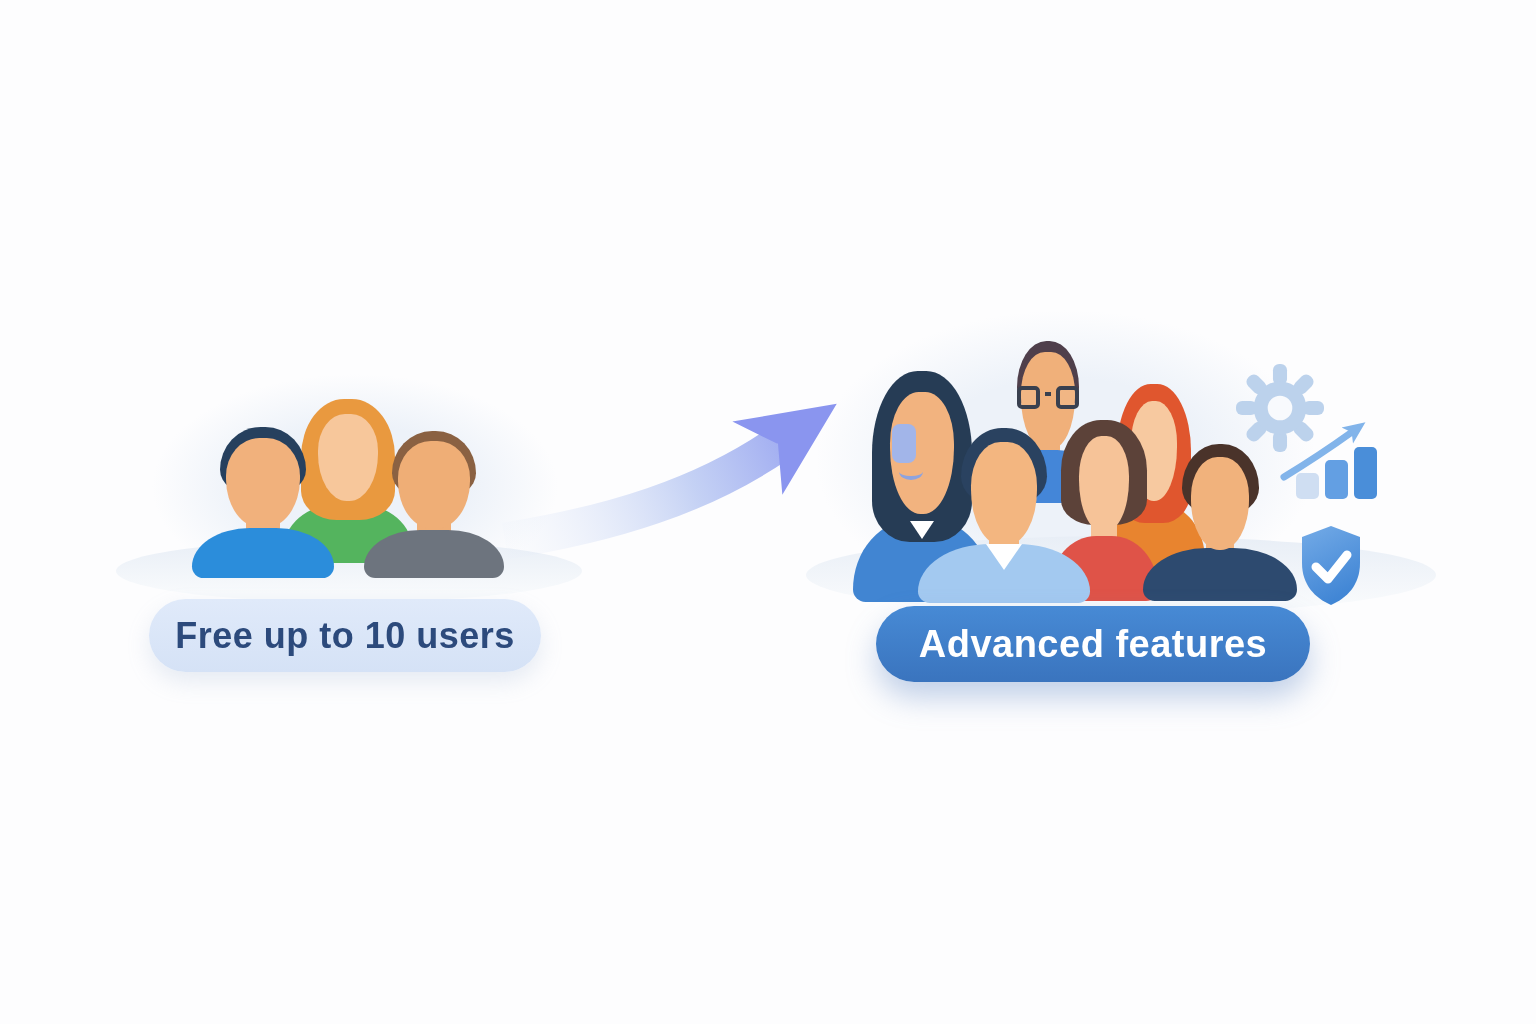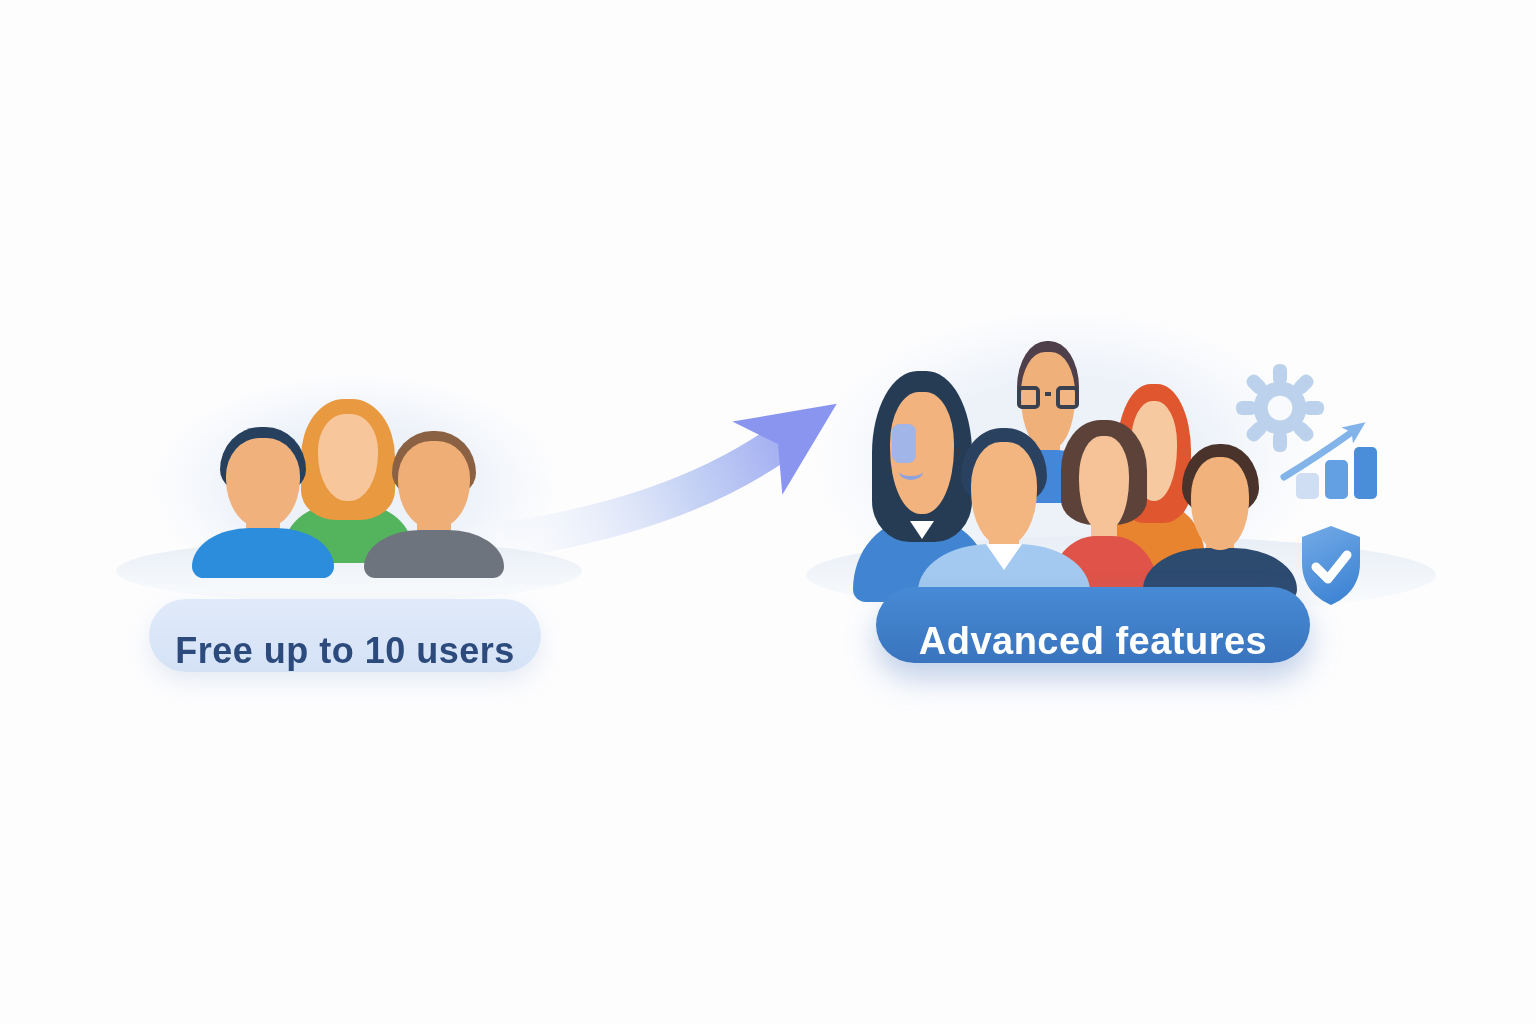--- a/index.html
+++ b/index.html
@@ -66,21 +66,21 @@
 
   .glasses { position:absolute; left:20%; right:20%; top:30%; height:16px; display:flex; justify-content:center; align-items:center; gap:5px; z-index:6; }
   .glasses .lens { width:21px; height:15px; border:4px solid #39404f; border-radius:5px; background:rgba(255,255,255,0.08); }
   .glasses .bridge { width:7px; height:4px; background:#39404f; margin-top:-8px; }
 
   .headset-muff { position:absolute; left:28%; top:23%; width:18%; height:17%; background:#a2b5e9; border-radius:8px; z-index:6; }
   .headset-mic  { position:absolute; left:33%; top:40%; width:24px; height:13px; border:0; border-bottom:4px solid #8ea3de; border-radius:0 0 60% 60%; z-index:6; }
 
   
   .pill {
-    position:absolute; display:flex; align-items:flex-end; justify-content:center;
+    position:absolute; display:flex; align-items:center; justify-content:center;
     border-radius:40px; font-weight:bold; letter-spacing:.5px; white-space:nowrap;
   }
   .pill-left {
     background: linear-gradient(180deg, var(--left-pill-bg-a, #e0eafa) 0%, var(--left-pill-bg-b, #d5e2f6) 100%);
     color: var(--left-pill-text, #2c4a7c);
     font-size:36px;
     box-shadow: 0 10px 22px rgba(150,172,205,.22);
   }
   .pill-right {
     background: linear-gradient(180deg, var(--right-pill-bg-a, #478ad5) 0%, var(--right-pill-bg-b, #3a74be) 100%);
@@ -241,18 +241,18 @@
       <defs>
         <linearGradient id="shieldGrad" x1="0" y1="0" x2="0.4" y2="1">
           <stop class="stop-shield-a" offset="0"></stop>
           <stop class="stop-shield-b" offset="1"></stop>
         </linearGradient>
       </defs>
       <path d="M37 3 L66 14 L66 40 C66 62 53 75 37 82 C21 75 8 62 8 40 L8 14 Z" fill="url(#shieldGrad)"></path>
       <polyline points="22,44 34,56 53,32" fill="none" stroke="#ffffff" stroke-width="9" stroke-linecap="round" stroke-linejoin="round"></polyline>
     </svg>
 
-    <div class="pill pill-right" style="left:876px; top:587px; width:434px; height:76px; z-index:7;">
+    <div class="pill pill-right" style="left:876px; top:606px; width:434px; height:76px; z-index:7;">
       <span>Advanced features</span>
     </div>
   </section>
 
 </div>
 
 </body></html>

